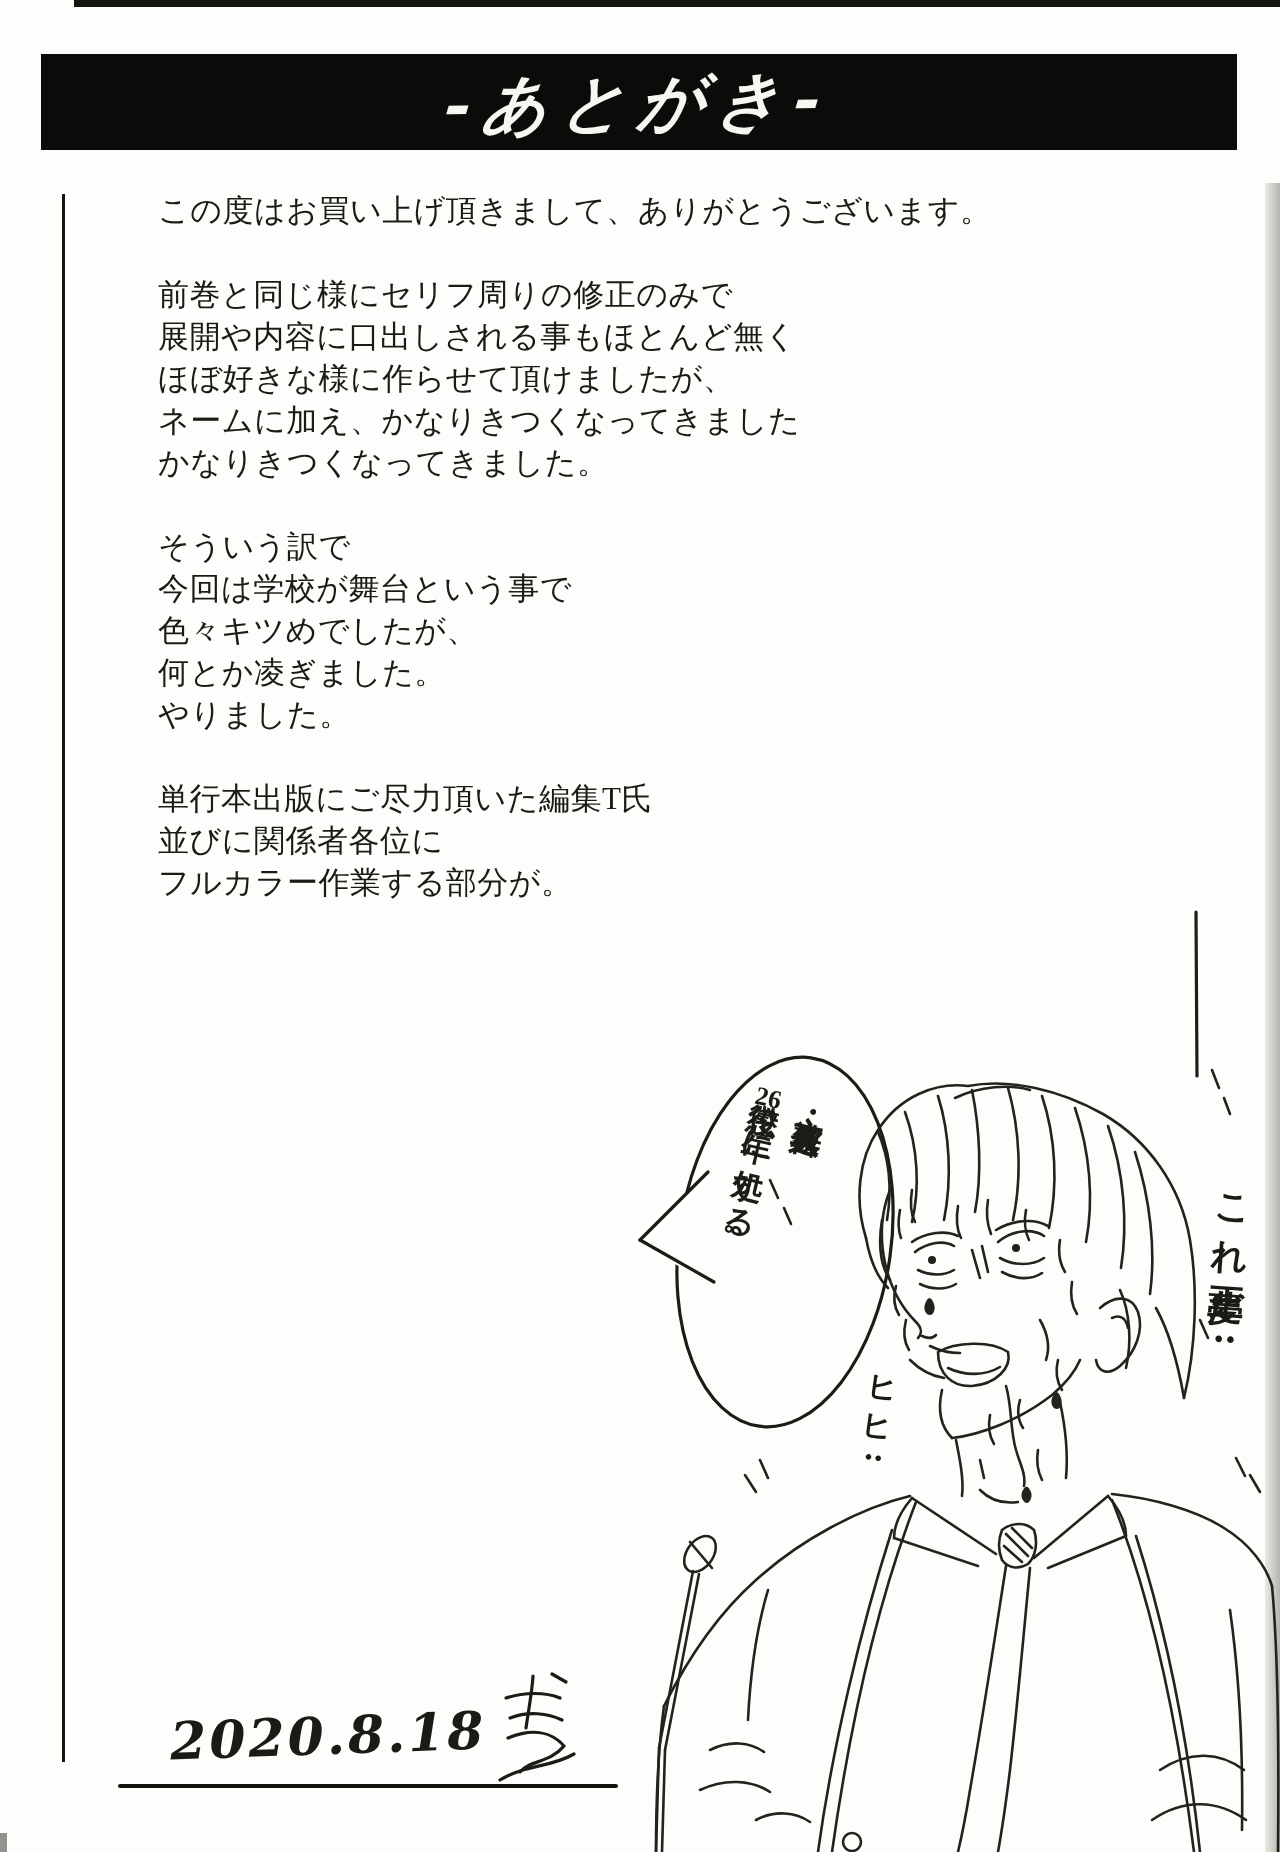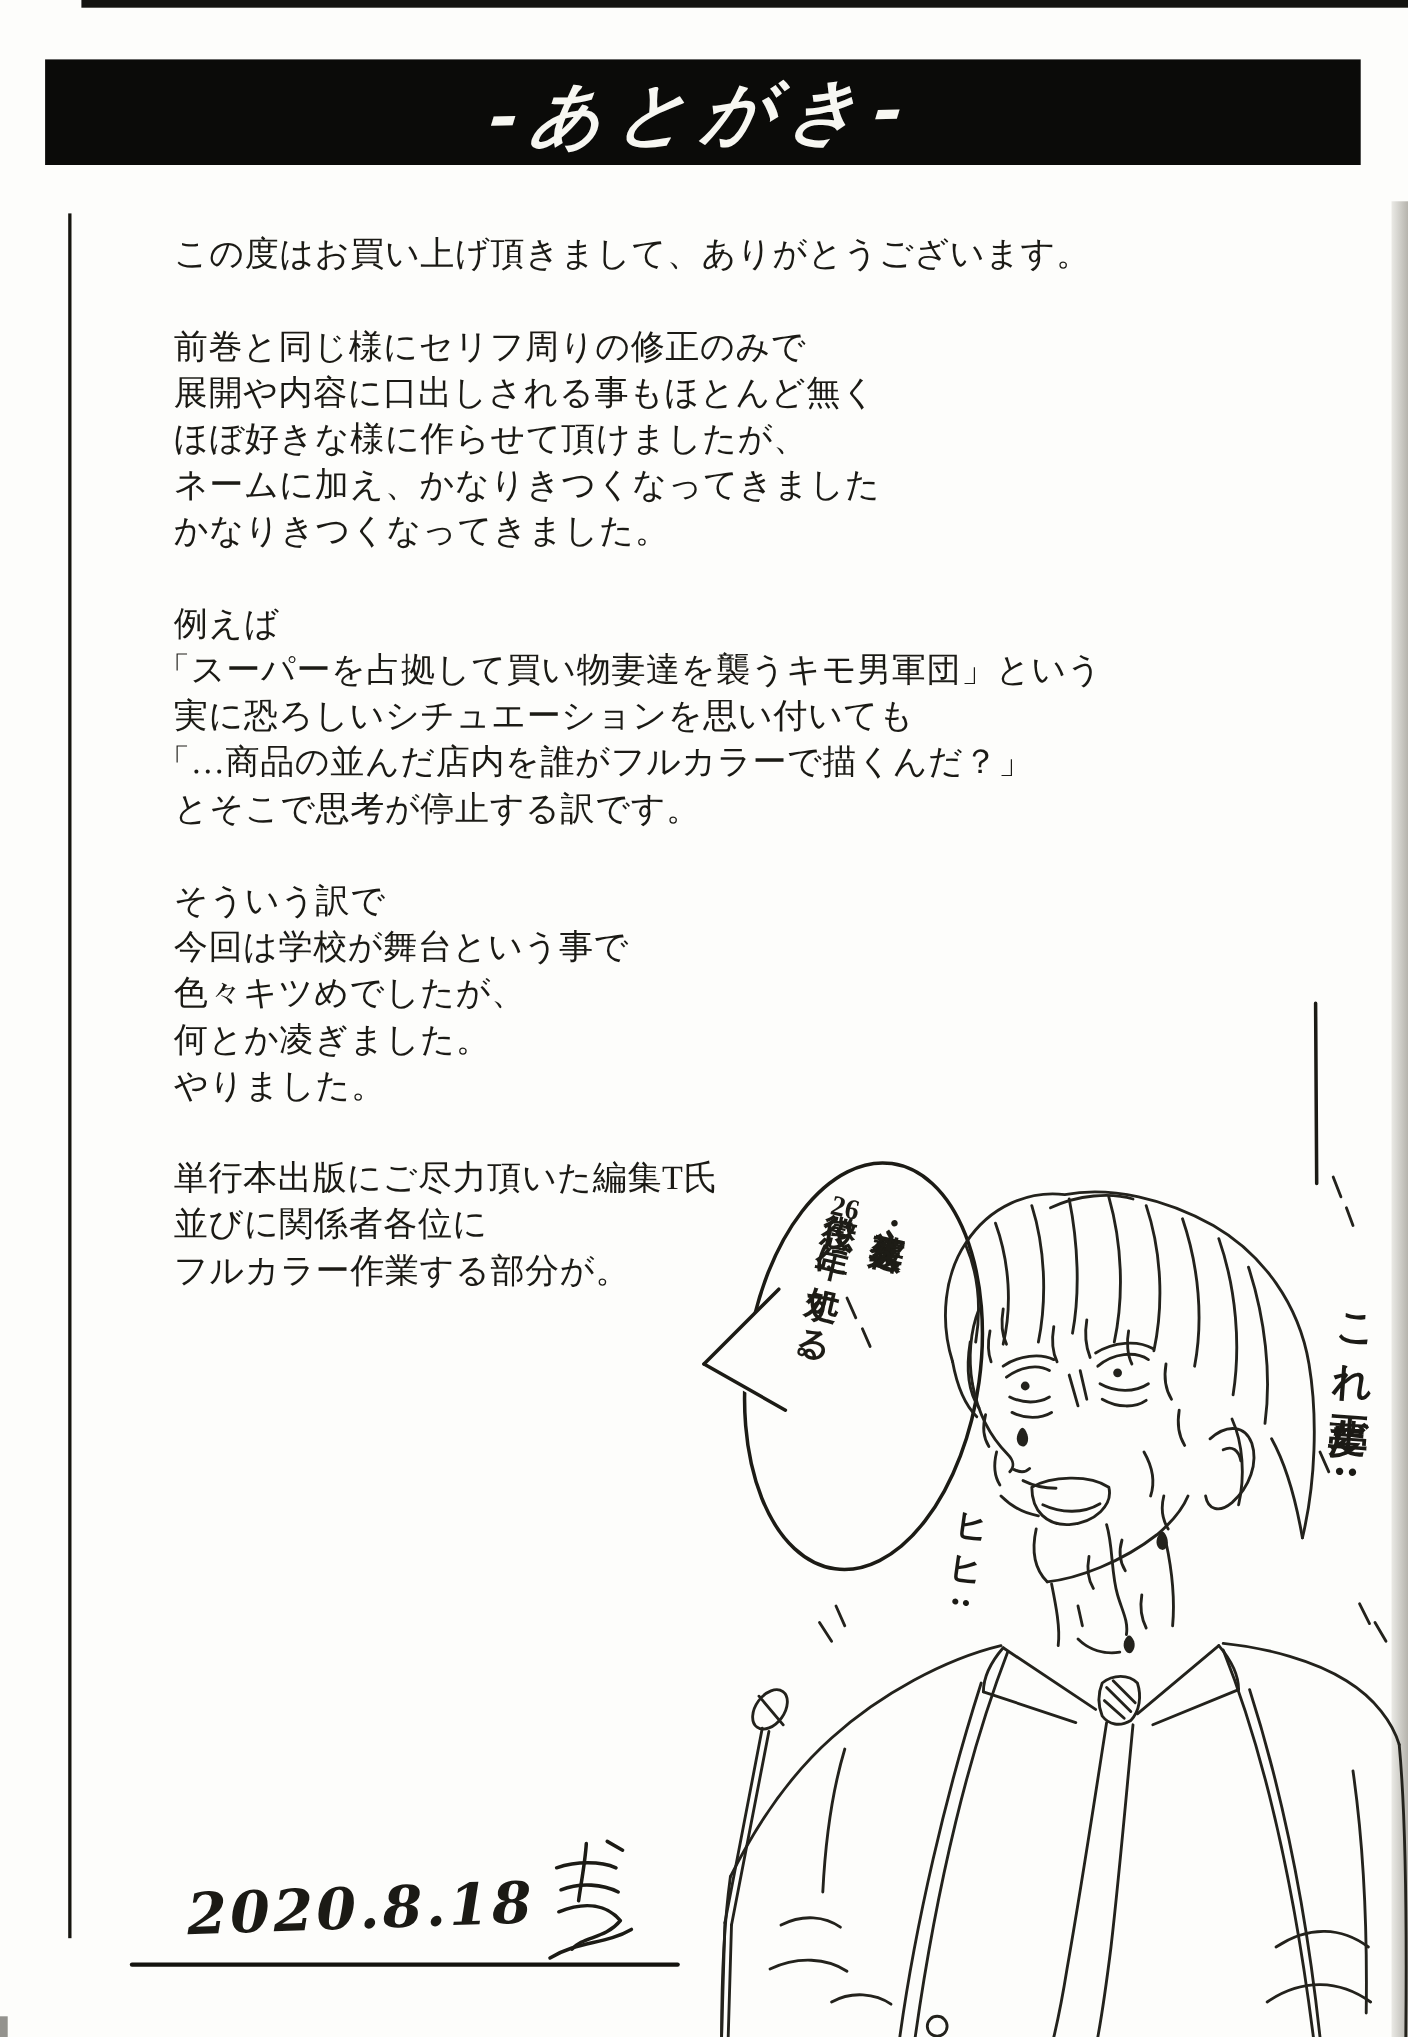--- a/index.html
+++ b/index.html
@@ -17,21 +17,21 @@
   .banner{position:absolute;left:41px;top:54px;width:1196px;height:96px;background:#0b0b09;
     display:flex;align-items:center;justify-content:center;}
   .banner-title{color:#f7f7f2;font-size:64px;font-weight:bold;font-style:italic;
     letter-spacing:12px;transform:skewX(-7deg) rotate(-1deg);
     font-family:"DejaVu Serif",serif;white-space:nowrap;}
   
   .left-rule{position:absolute;left:62px;top:194px;width:3px;height:1568px;background:#16150f;}
   .rule-bottom{position:absolute;left:118px;top:1784px;width:500px;height:4px;background:#14130e;border-radius:2px;}
   
   .text-block{position:absolute;left:158px;top:190px;width:1000px;
-    font-size:31px;line-height:42px;letter-spacing:.5px;margin-top:20px;}
+    font-size:31px;line-height:42px;letter-spacing:.5px;}
   .para{margin:0 0 42px 0;}
   .line{white-space:nowrap;}
   .line.hang{margin-left:-16px;}
   
   .bubble-text{position:absolute;left:708px;top:1082px;height:352px;
     writing-mode:vertical-rl;text-orientation:upright;
     font-size:31px;font-weight:bold;line-height:1.5;letter-spacing:2px;
     transform:rotate(13deg);color:#1d1c16;}
   .bubble-col{margin:0;}
   .tcy{text-combine-upright:all;font-size:26px;}
@@ -65,27 +65,20 @@
   <div class="text-block">
     <div class="para">
       <div class="line">この度はお買い上げ頂きまして、ありがとうございます。</div>
     </div>
     <div class="para">
       <div class="line">前巻と同じ様にセリフ周りの修正のみで</div>
       <div class="line">展開や内容に口出しされる事もほとんど無く</div>
       <div class="line">ほぼ好きな様に作らせて頂けましたが、</div>
       <div class="line">ネームに加え、かなりきつくなってきました</div>
       <div class="line">かなりきつくなってきました。</div>
-    </div>
-    <div class="para">
-      <div class="line">例えば</div>
-      <div class="line hang">「スーパーを占拠して買い物妻達を襲うキモ男軍団」という</div>
-      <div class="line">実に恐ろしいシチュエーションを思い付いても</div>
-      <div class="line hang">「…商品の並んだ店内を誰がフルカラーで描くんだ？」</div>
-      <div class="line">とそこで思考が停止する訳です。</div>
     </div>
     <div class="para">
       <div class="line">そういう訳で</div>
       <div class="line">今回は学校が舞台という事で</div>
       <div class="line">色々キツめでしたが、</div>
       <div class="line">何とか凌ぎました。</div>
       <div class="line">やりました。</div>
     </div>
     <div class="para">
       <div class="line">単行本出版にご尽力頂いた編集T氏</div>

